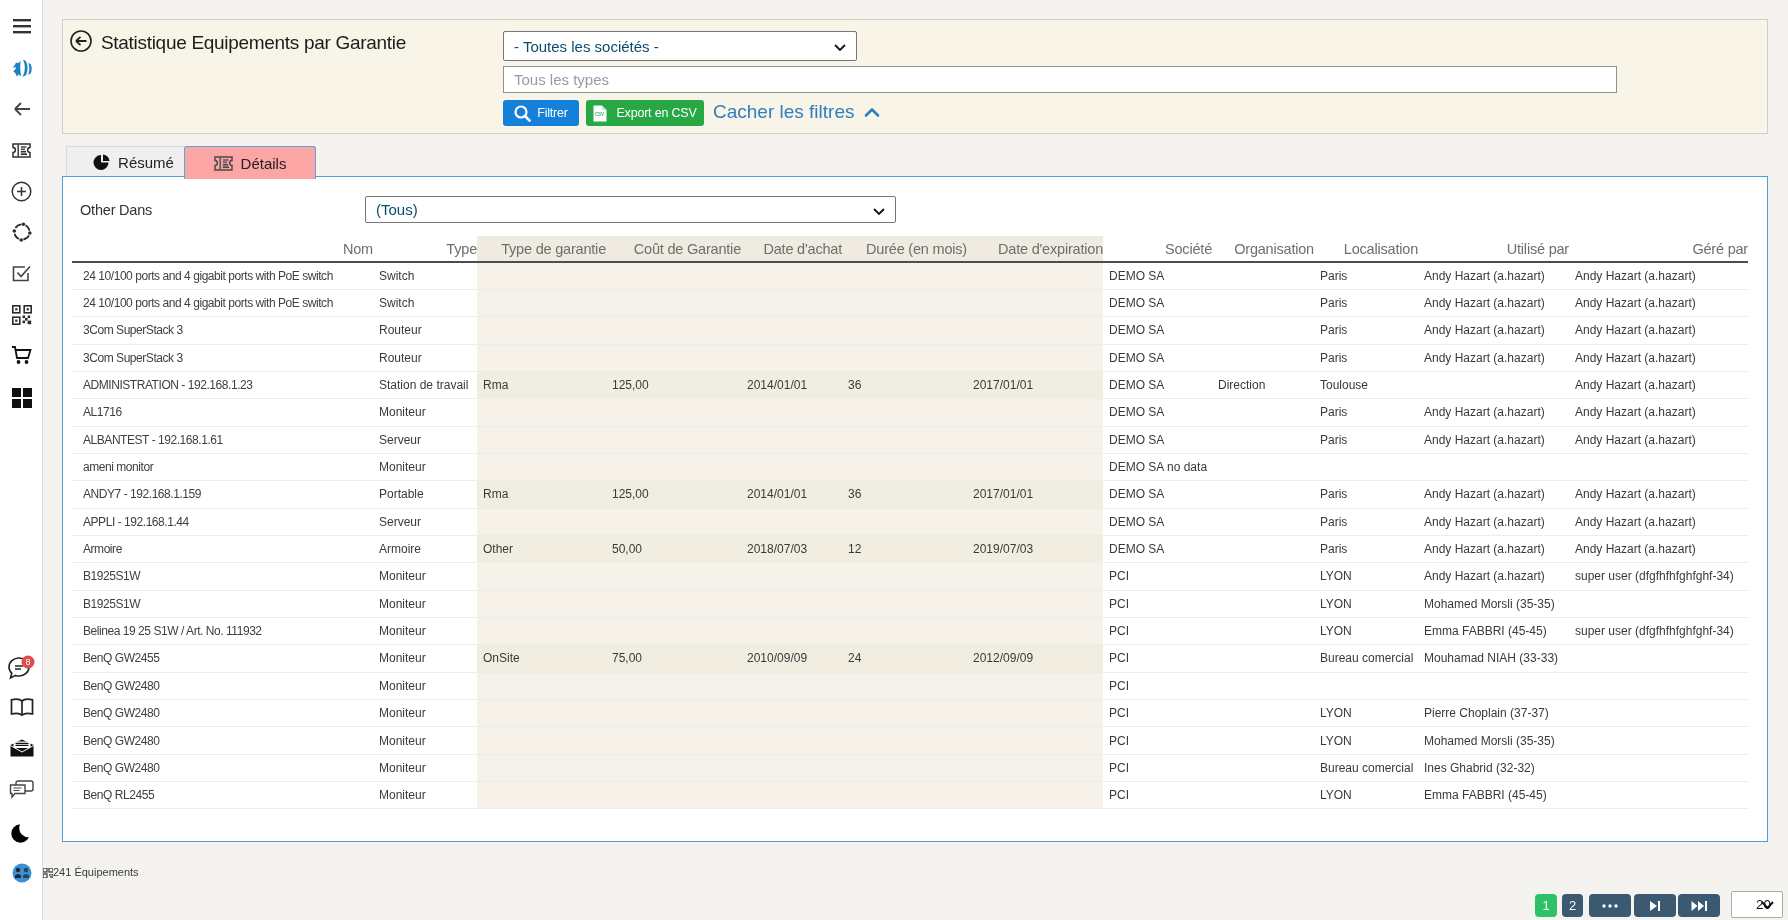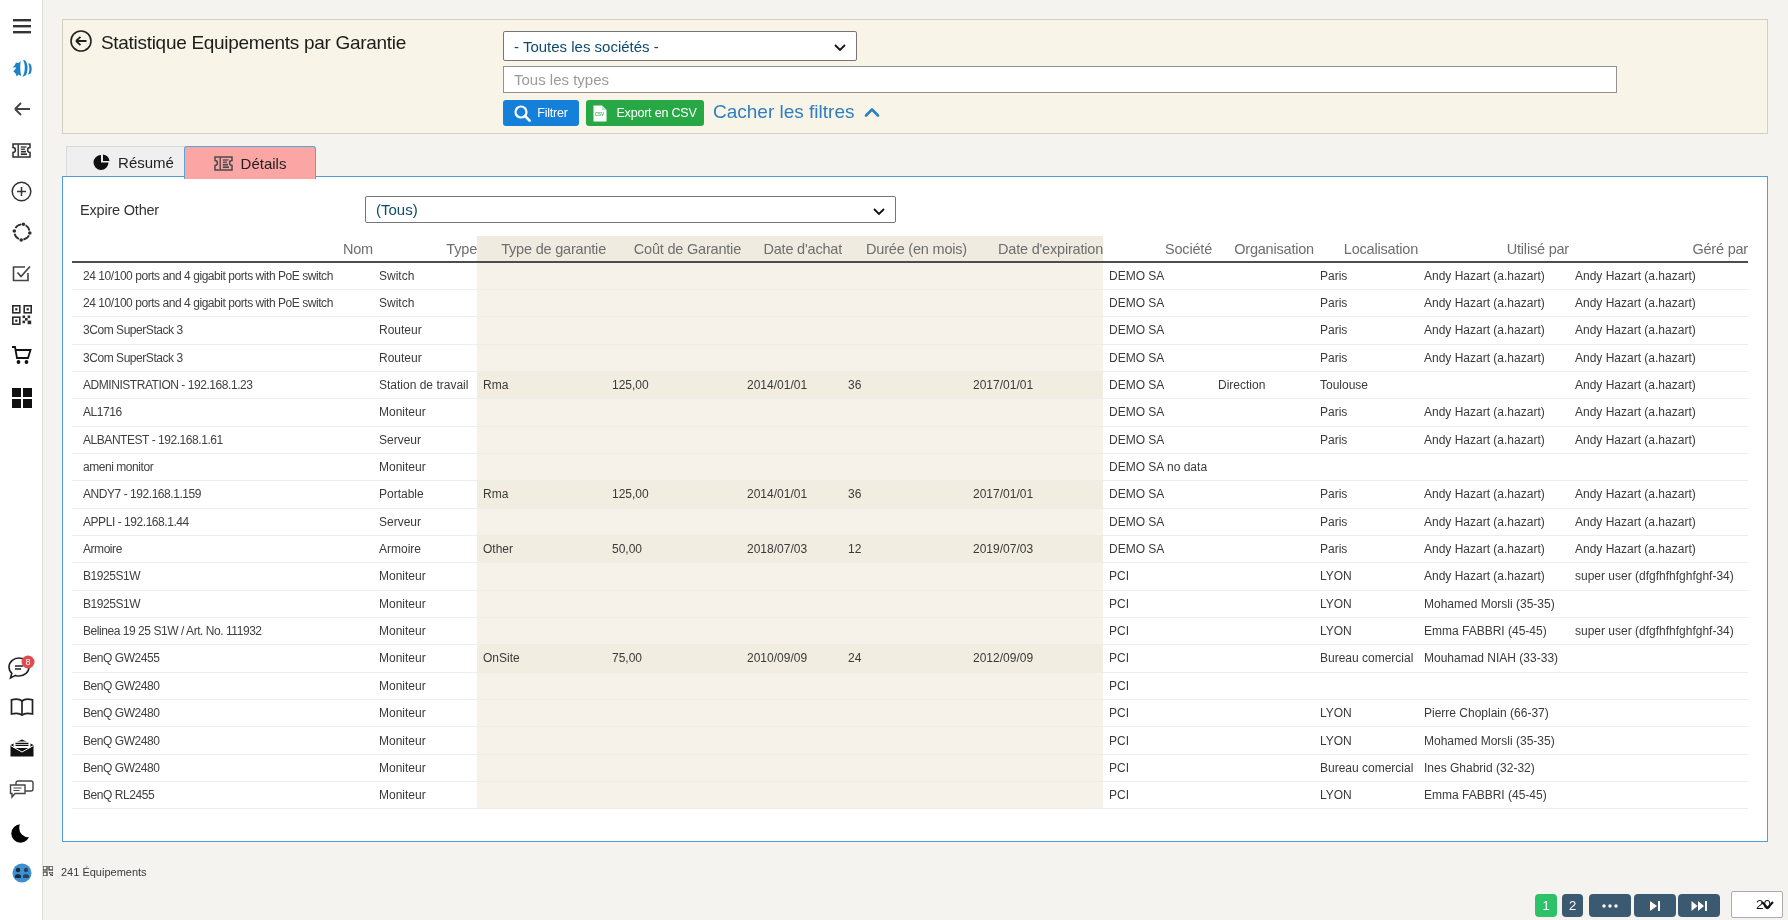--- a/index.html
+++ b/index.html
@@ -32,21 +32,21 @@
 
 table { position:absolute; left:9px; top:59px; width:1676px; border-collapse:collapse; table-layout:fixed; }
 th { font-size:14.5px; font-weight:normal; color:#6e6e6e; letter-spacing:-0.2px; text-align:right; height:26px; padding:0 0 0 6px; border-bottom:2px solid #4d4d4d; white-space:nowrap; overflow:hidden;}
 td { font-size:12px; color:#3a3a3a; height:27.35px; padding:0 0 0 6px; border-bottom:1px solid #ededeb; white-space:nowrap; overflow:hidden; }
 th.c1, td.c1 { padding-left:11px; }
 td.c1 { color:#404040; letter-spacing:-0.45px; }
 th.bg { background:#efebe0; }
 td.bg { background:#f6f2ea; }
 tr.warr td.bg { background:#f2ede1; }
 
-#footer { position:absolute; left:43px; top:866px; font-size:11px; color:#3a3a3a; display:flex; align-items:flex-start; gap:8px;}
+#footer { position:absolute; left:43px; top:866px; font-size:11px; color:#3a3a3a; display:flex; align-items:flex-end; gap:0;}
 
 .pbtn { position:absolute; top:894px; height:23px; background:#3b5970; border-radius:4px; color:#fff; display:flex; align-items:center; justify-content:center; font-size:13px; }
 #pg1 { left:1535px; width:22px; background:#2ec268; }
 #pg2 { left:1562px; width:21px; }
 #pgdots { left:1589px; width:42px; }
 #pgnext { left:1634px; width:42px; }
 #pglast { left:1678px; width:42px; }
 #pgsize { position:absolute; left:1731px; top:891px; width:52px; height:27px; background:#fff; border:1px solid #ababab; border-radius:2px; font-size:13.5px; color:#111; display:flex; align-items:center; padding-left:24px; }
 </style>
 </head>
@@ -215,21 +215,21 @@
 <div class="tab" id="tab-details"><svg style="margin-right:8px" width="19" height="15" viewBox="0 0 19 15">
         <path d="M1 1 L18 1 L18 4.6 A 2.3 2.3 0 0 0 18 9.4 L18 14 L1 14 L1 9.4 A 2.3 2.3 0 0 0 1 4.6 Z" fill="none" stroke="#4a4a4a" stroke-width="1.5"></path>
         <path d="M6.2 1.5 L6.2 13.5" stroke="#4a4a4a" stroke-width="1.4"></path>
         <path d="M8.8 4 L14.5 4" stroke="#4a4a4a" stroke-width="1.3"></path>
         <path d="M8.8 6.2 L13 6.2" stroke="#4a4a4a" stroke-width="1.3"></path>
         <path d="M8.8 8.7 L14 8.7" stroke="#4a4a4a" stroke-width="1.7"></path>
         <path d="M8.8 11.2 L15 11.2" stroke="#4a4a4a" stroke-width="1.7"></path>
       </svg>Détails</div>
 
 <div id="cpanel">
-  <div id="expire-lbl">Expire Other</div>
+  <div id="expire-lbl">Other Dans</div>
   <div class="sel" id="sel-tous">(Tous)<span class="selchev"><svg width="12" height="8" viewBox="0 0 12 8">
             <path d="M1 1.5 L6 6.5 L11 1.5" fill="none" stroke="#111" stroke-width="1.8"></path>
           </svg></span></div>
   <table>
     <colgroup>
       <col style="width:301px">
           <col style="width:104px">
           <col style="width:129px">
           <col style="width:135px">
           <col style="width:101px">
@@ -486,21 +486,21 @@
             <td class="c1">BenQ GW2480</td>
             <td>Moniteur</td>
             <td class="bg"></td>
             <td class="bg"></td>
             <td class="bg"></td>
             <td class="bg"></td>
             <td class="bg"></td>
             <td>PCI</td>
             <td></td>
             <td>LYON</td>
-            <td>Pierre Choplain (66-37)</td>
+            <td>Pierre Choplain (37-37)</td>
             <td></td>
           </tr>
     <tr>
             <td class="c1">BenQ GW2480</td>
             <td>Moniteur</td>
             <td class="bg"></td>
             <td class="bg"></td>
             <td class="bg"></td>
             <td class="bg"></td>
             <td class="bg"></td>

